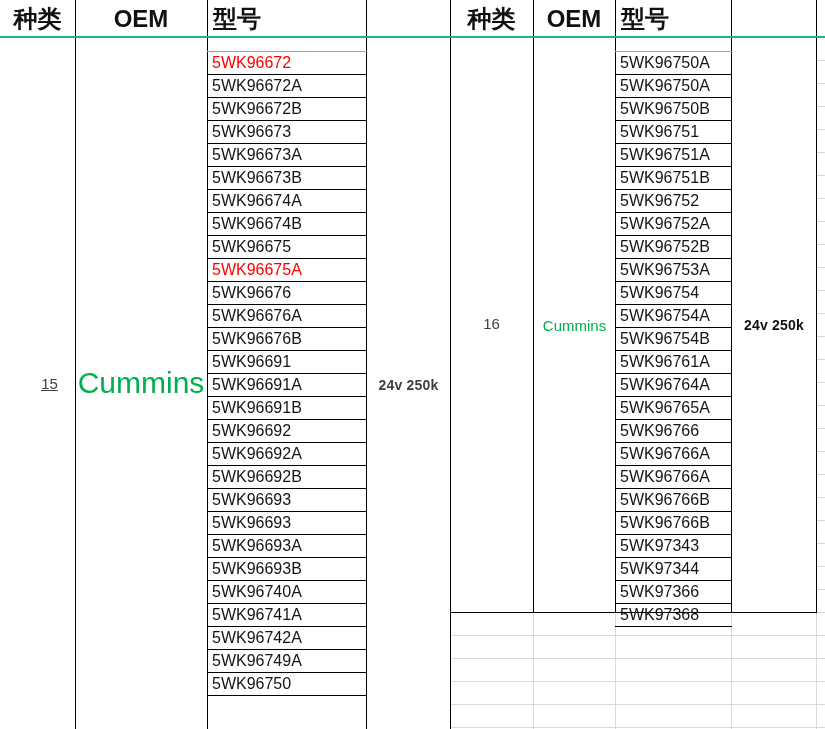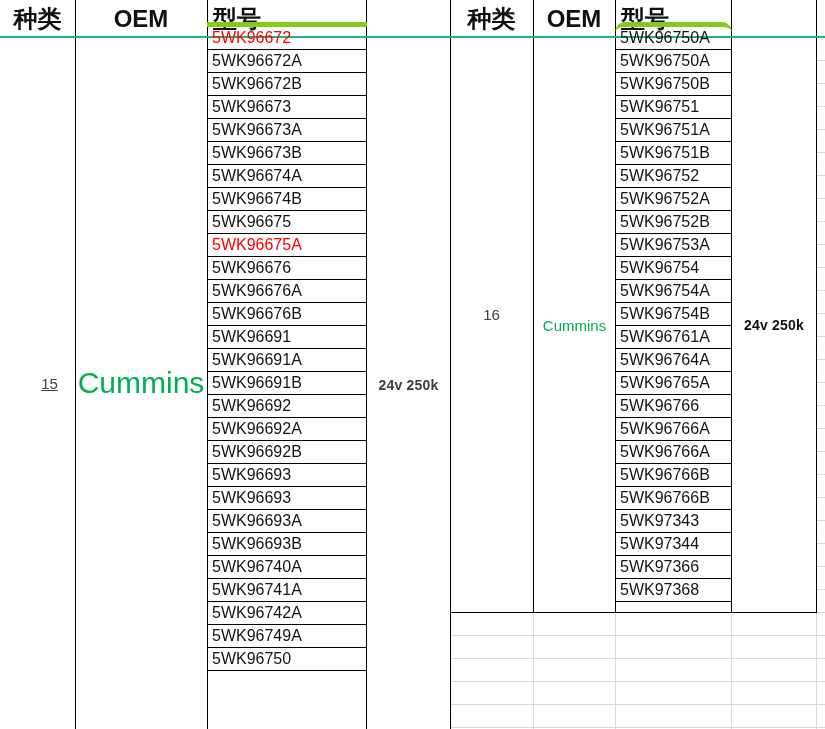--- a/index.html
+++ b/index.html
@@ -18,22 +18,22 @@
   .green-rule{position:absolute;left:0;top:36px;width:825px;height:2px;background:var(--green_line,#21b573);}
   .hdr{
     position:absolute;top:0;height:38px;
     display:flex;align-items:center;
     font-weight:bold;font-size:24px;color:#111;
     box-sizing:border-box;
   }
   .hdr.center{justify-content:center;}
   .hdr.left{justify-content:flex-start;padding-left:6px;}
   .models{
-    position:absolute;top:22px;
-    border-top:5px solid #84cc16;
+    position:absolute;top:51px;
+    border-top:1px solid #84cc16;
     box-sizing:border-box;
   }
   .model-row{
     box-sizing:border-box;
     height:23px;line-height:22px;
     border-bottom:1px solid #000;
     font-size:16px;
     padding-left:5px;
     color:#141414;
     white-space:nowrap;
@@ -89,21 +89,21 @@
   <div class="hdr center" style="left:450px;width:83px;">种类</div>
   <div class="hdr center" style="left:533px;width:82px;">OEM</div>
   <div class="hdr left" style="left:615px;width:116px;">型号</div>
 
   <div class="green-rule"></div>
 
   <div class="vcell kind-val" style="left:12px;width:75px;top:371px;height:24px;text-decoration:underline;">15</div>
   <div class="vcell oem-big" style="left:76px;width:130px;top:365px;height:36px;">Cummins</div>
   <div class="vcell spec dim" style="left:367px;width:83px;top:373px;height:24px;">24v 250k</div>
 
-  <div class="vcell kind-val" style="left:450px;width:83px;top:302px;height:24px;">16</div>
+  <div class="vcell kind-val" style="left:450px;width:83px;top:311px;height:24px;">16</div>
   <div class="vcell oem-small" style="left:534px;width:81px;top:314px;height:22px;">Cummins</div>
   <div class="vcell spec dark" style="left:732px;width:84px;top:313px;height:24px;">24v 250k</div>
 
   <div class="models" style="left:207px;width:160px;">
       <div class="model-row red">5WK96672</div>
       <div class="model-row">5WK96672A</div>
       <div class="model-row">5WK96672B</div>
       <div class="model-row">5WK96673</div>
       <div class="model-row">5WK96673A</div>
       <div class="model-row">5WK96673B</div>
@@ -123,21 +123,21 @@
       <div class="model-row">5WK96693</div>
       <div class="model-row">5WK96693</div>
       <div class="model-row">5WK96693A</div>
       <div class="model-row">5WK96693B</div>
       <div class="model-row">5WK96740A</div>
       <div class="model-row">5WK96741A</div>
       <div class="model-row">5WK96742A</div>
       <div class="model-row">5WK96749A</div>
       <div class="model-row">5WK96750</div>
     </div>
-  <div class="models" style="left:615px;width:117px;border-radius:10px;">
+  <div class="models" style="left:615px;width:117px;">
       <div class="model-row">5WK96750A</div>
       <div class="model-row">5WK96750A</div>
       <div class="model-row">5WK96750B</div>
       <div class="model-row">5WK96751</div>
       <div class="model-row">5WK96751A</div>
       <div class="model-row">5WK96751B</div>
       <div class="model-row">5WK96752</div>
       <div class="model-row">5WK96752A</div>
       <div class="model-row">5WK96752B</div>
       <div class="model-row">5WK96753A</div>

